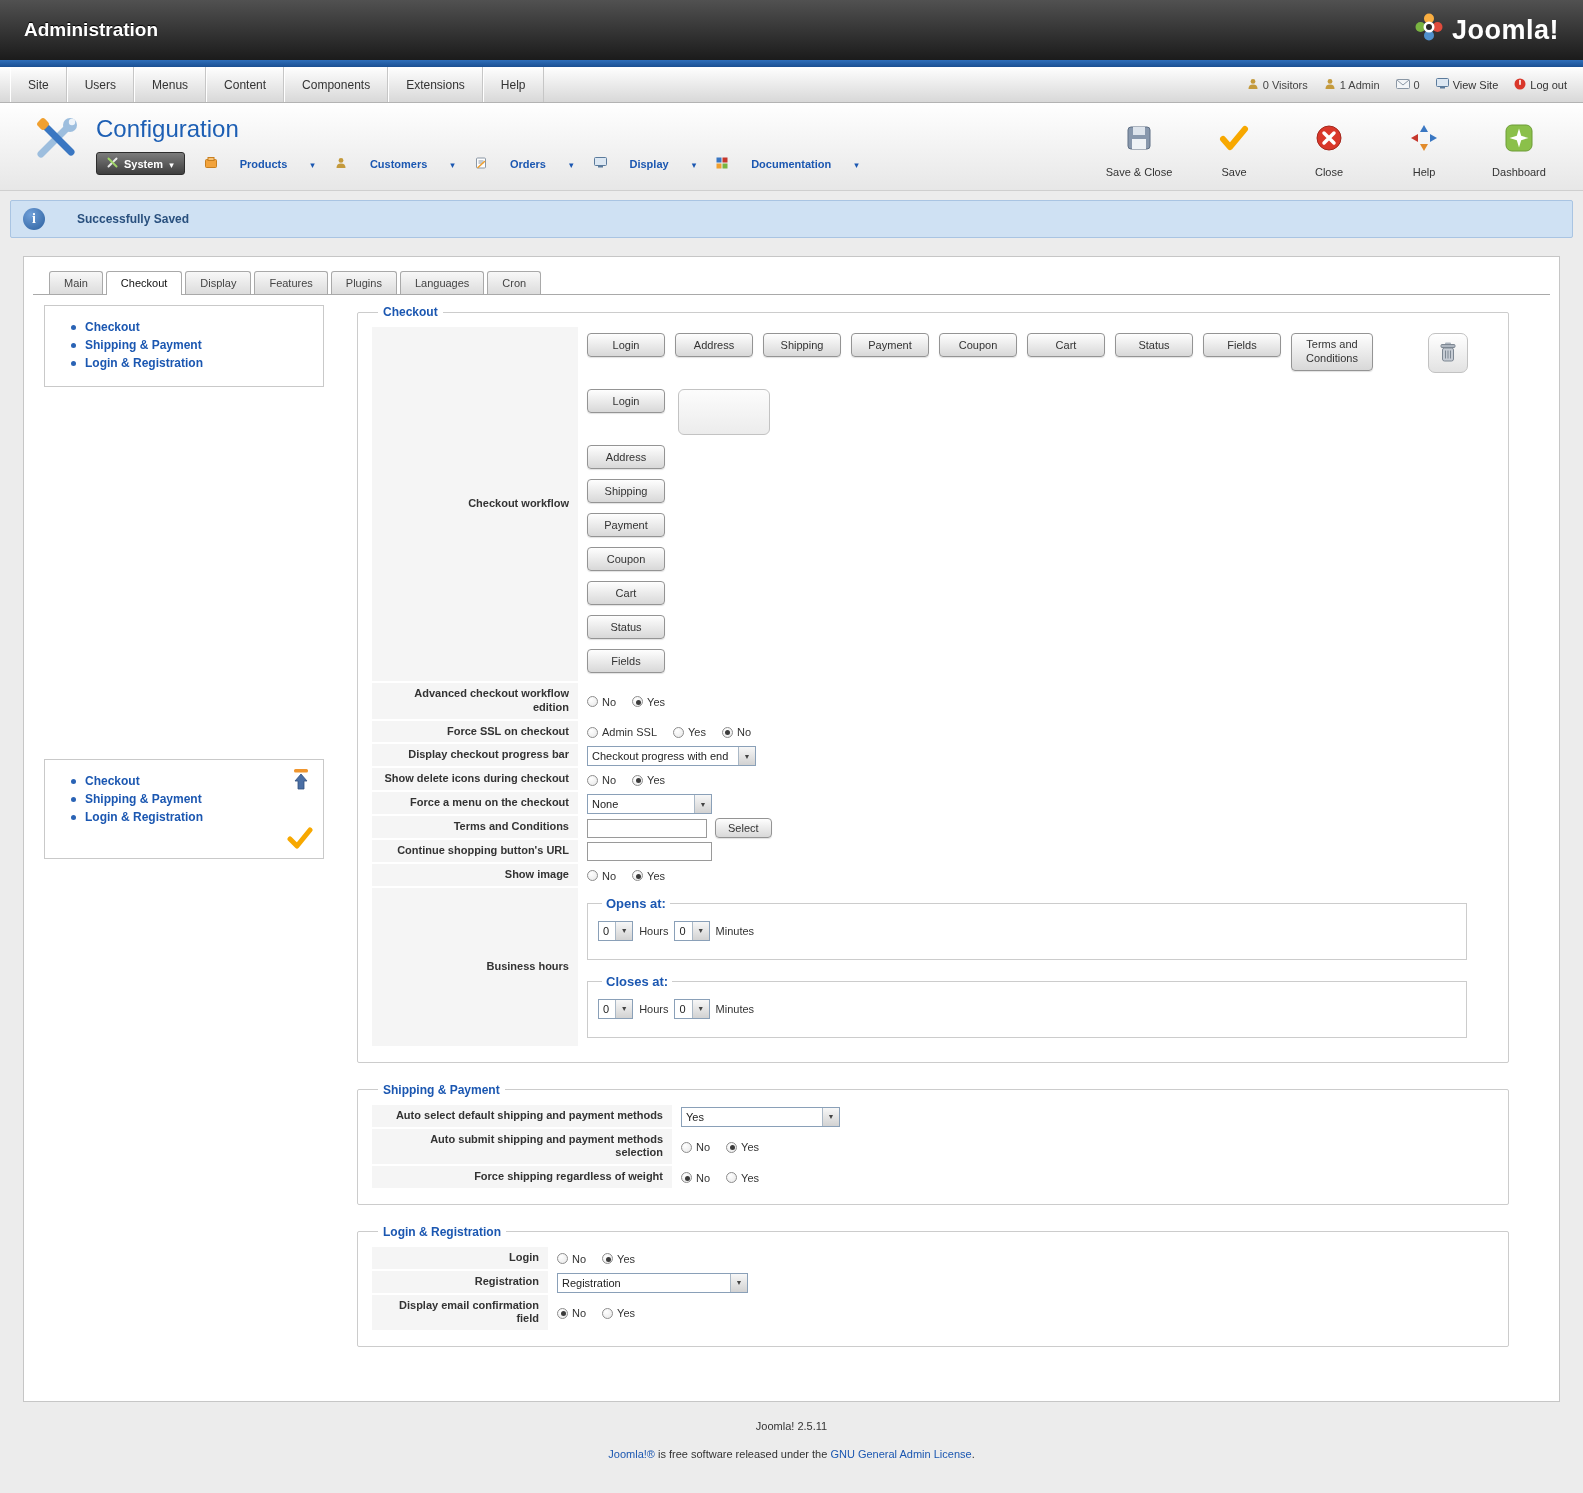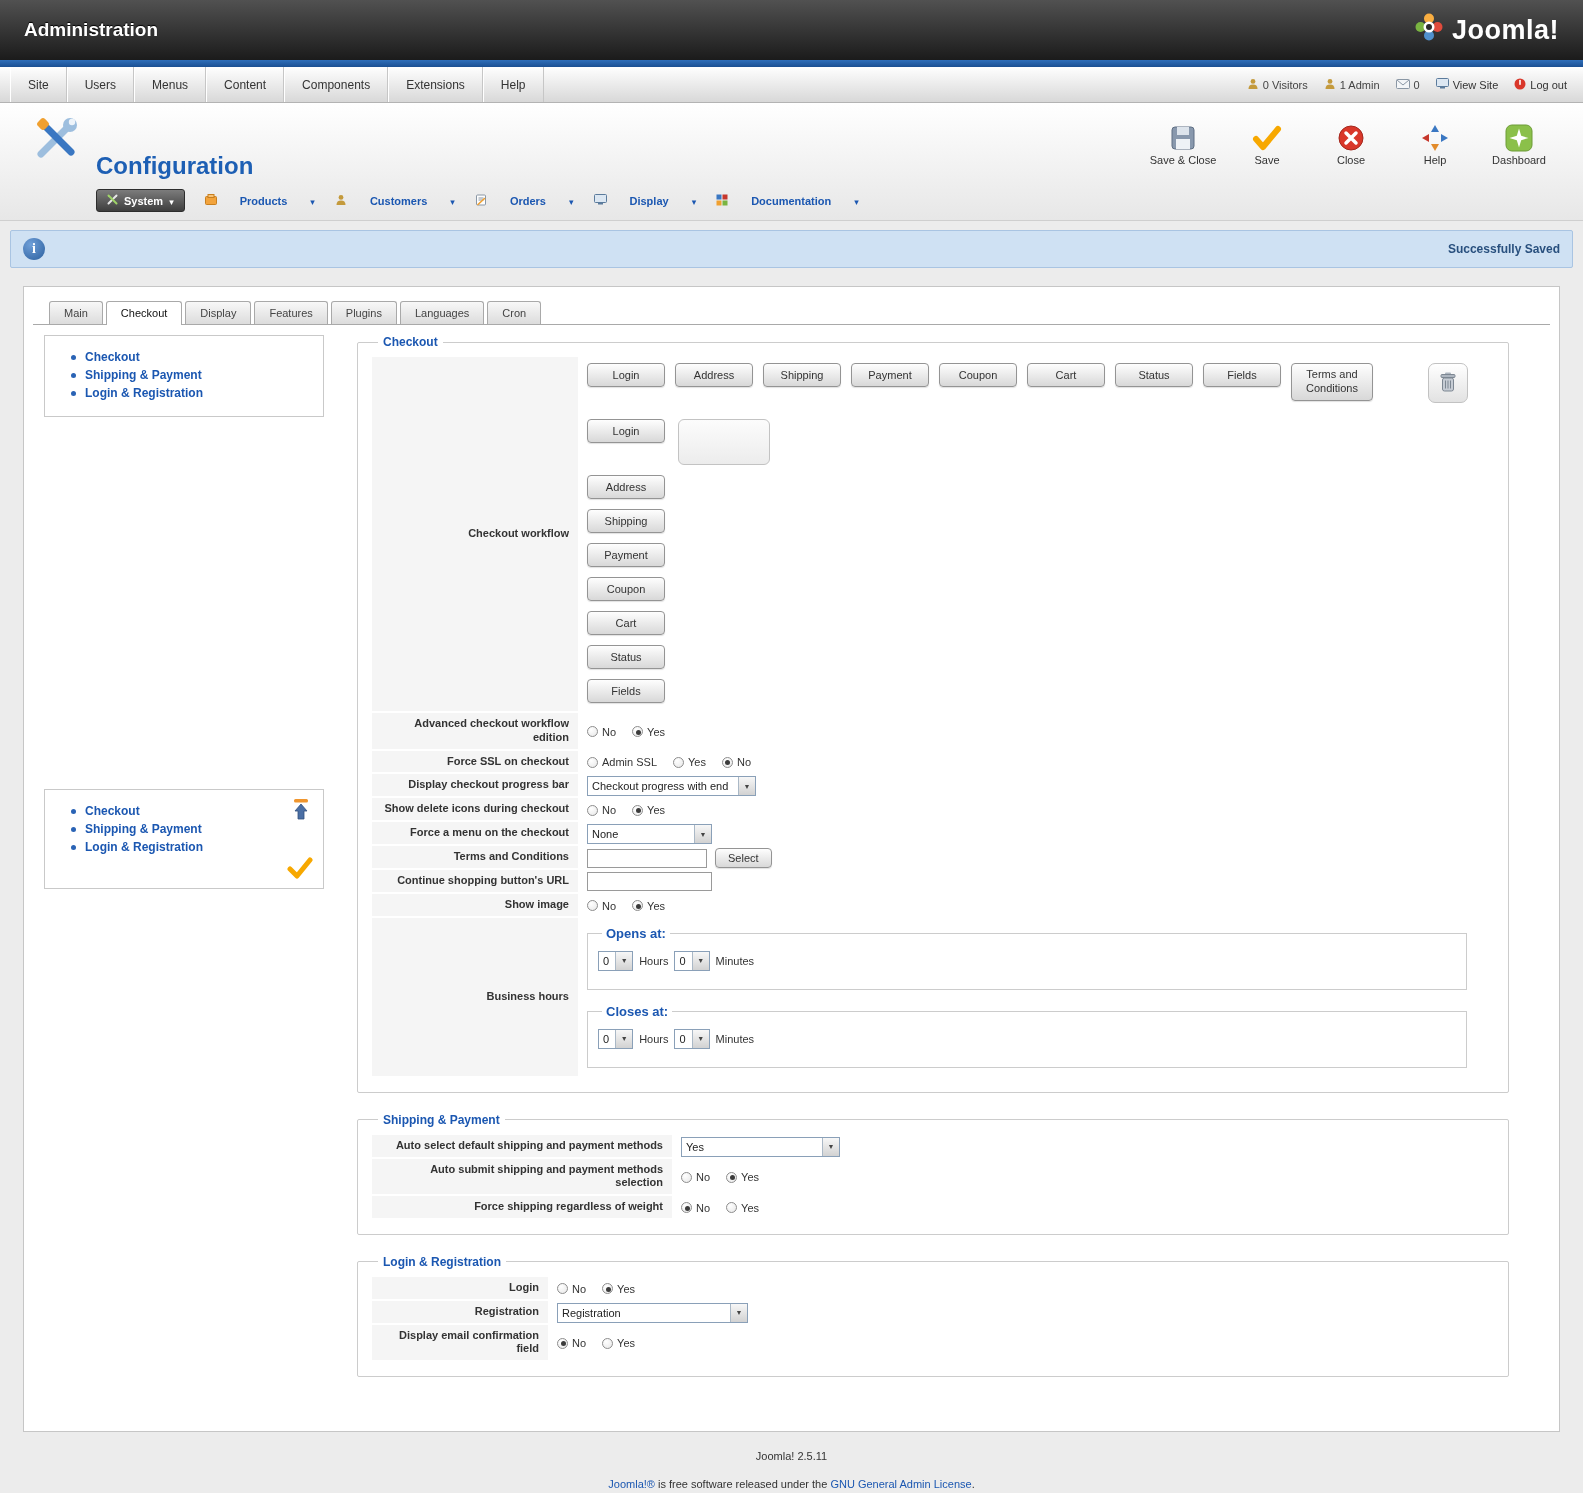--- a/index.html
+++ b/index.html
@@ -26,35 +26,35 @@
   .menu li { padding:16px 17px; display:flex; align-items:center; font-size:12px; color:#333;
     border-right:1px solid #c6c6c6; border-left:1px solid #fff; }
   .menustatus { display:flex; align-items:center; gap:16px; padding-right:16px; font-size:11px; color:#444; }
   .st { display:flex; align-items:center; gap:4px; }
   .st.link { color:#333; }
 
   
   .pageheader { background:linear-gradient(#ffffff,#e7e7e7); border-bottom:1px solid #cfcfcf;
     display:flex; justify-content:space-between; padding:12px 26px 8px 32px; }
   .ph-left { display:flex; gap:16px; }
-  .ph-title { color:#1d5fb4; font-size:24px; font-weight:bold;margin-top:37px; }
+  .ph-title { color:#1d5fb4; font-size:24px; font-weight:normal; }
   .submenu { display:flex; align-items:center; gap:20px; margin-top:9px; }
   .sysbtn { background:linear-gradient(#7c7c7c,#3e3e3e); color:#fff; font-size:11px; font-weight:bold;
     padding:4px 10px; border-radius:3px; border:1px solid #2d2d2d; display:inline-flex; align-items:center; gap:6px; }
   .smenu { color:#1b57b1; font-size:11px; font-weight:bold; display:inline-flex; align-items:center; gap:23px; }
   .caret::after { content:"▾"; font-size:9px; color:inherit; }
   .caret.blue::after { color:#1b57b1; }
   .toolbar { display:flex; gap:8px; align-items:flex-start; padding-top:4px; }
-  .tbtn { width:76px; display:flex; flex-direction:column; align-items:center; gap:1px;
-    font-size:11px; color:#333; padding:4px 2px; border-radius:4px; }
+  .tbtn { width:76px; display:flex; flex-direction:column; align-items:center; gap:13px;
+    font-size:11px; color:#333; padding:4px 2px; border-radius:4px;margin-left:11px; }
   .ticon { height:30px; display:flex; align-items:center; justify-content:center; }
 
   
   .notice { margin:9px 10px 0; background:#cfe1f3; border:1px solid #a9c4e2; border-radius:2px;
-    display:flex; align-items:center; gap:32px; padding:7px 12px;justify-content:space-between; }
+    display:flex; align-items:center; gap:32px; padding:7px 12px; }
   .info-icon { width:22px; height:22px; border-radius:50%;
     background:radial-gradient(circle at 35% 30%, #6f9fd8, #2b5f9e);
     color:#fff; display:flex; align-items:center; justify-content:center; flex:none;
     font-family:"Liberation Serif",serif; font-weight:bold; font-size:14px; }
   .info-icon::after { content:"i"; }
   .notice-text { color:#29507e; font-weight:bold; font-size:12px; }
 
   
   .container { margin:18px 23px 0; background:#fff; border:1px solid #c6c6c6; padding:14px 0 28px; }
   .tabs { display:flex; gap:3px; padding:0 0 0 16px; margin:0 9px; border-bottom:1px solid #a9a9a9; }

